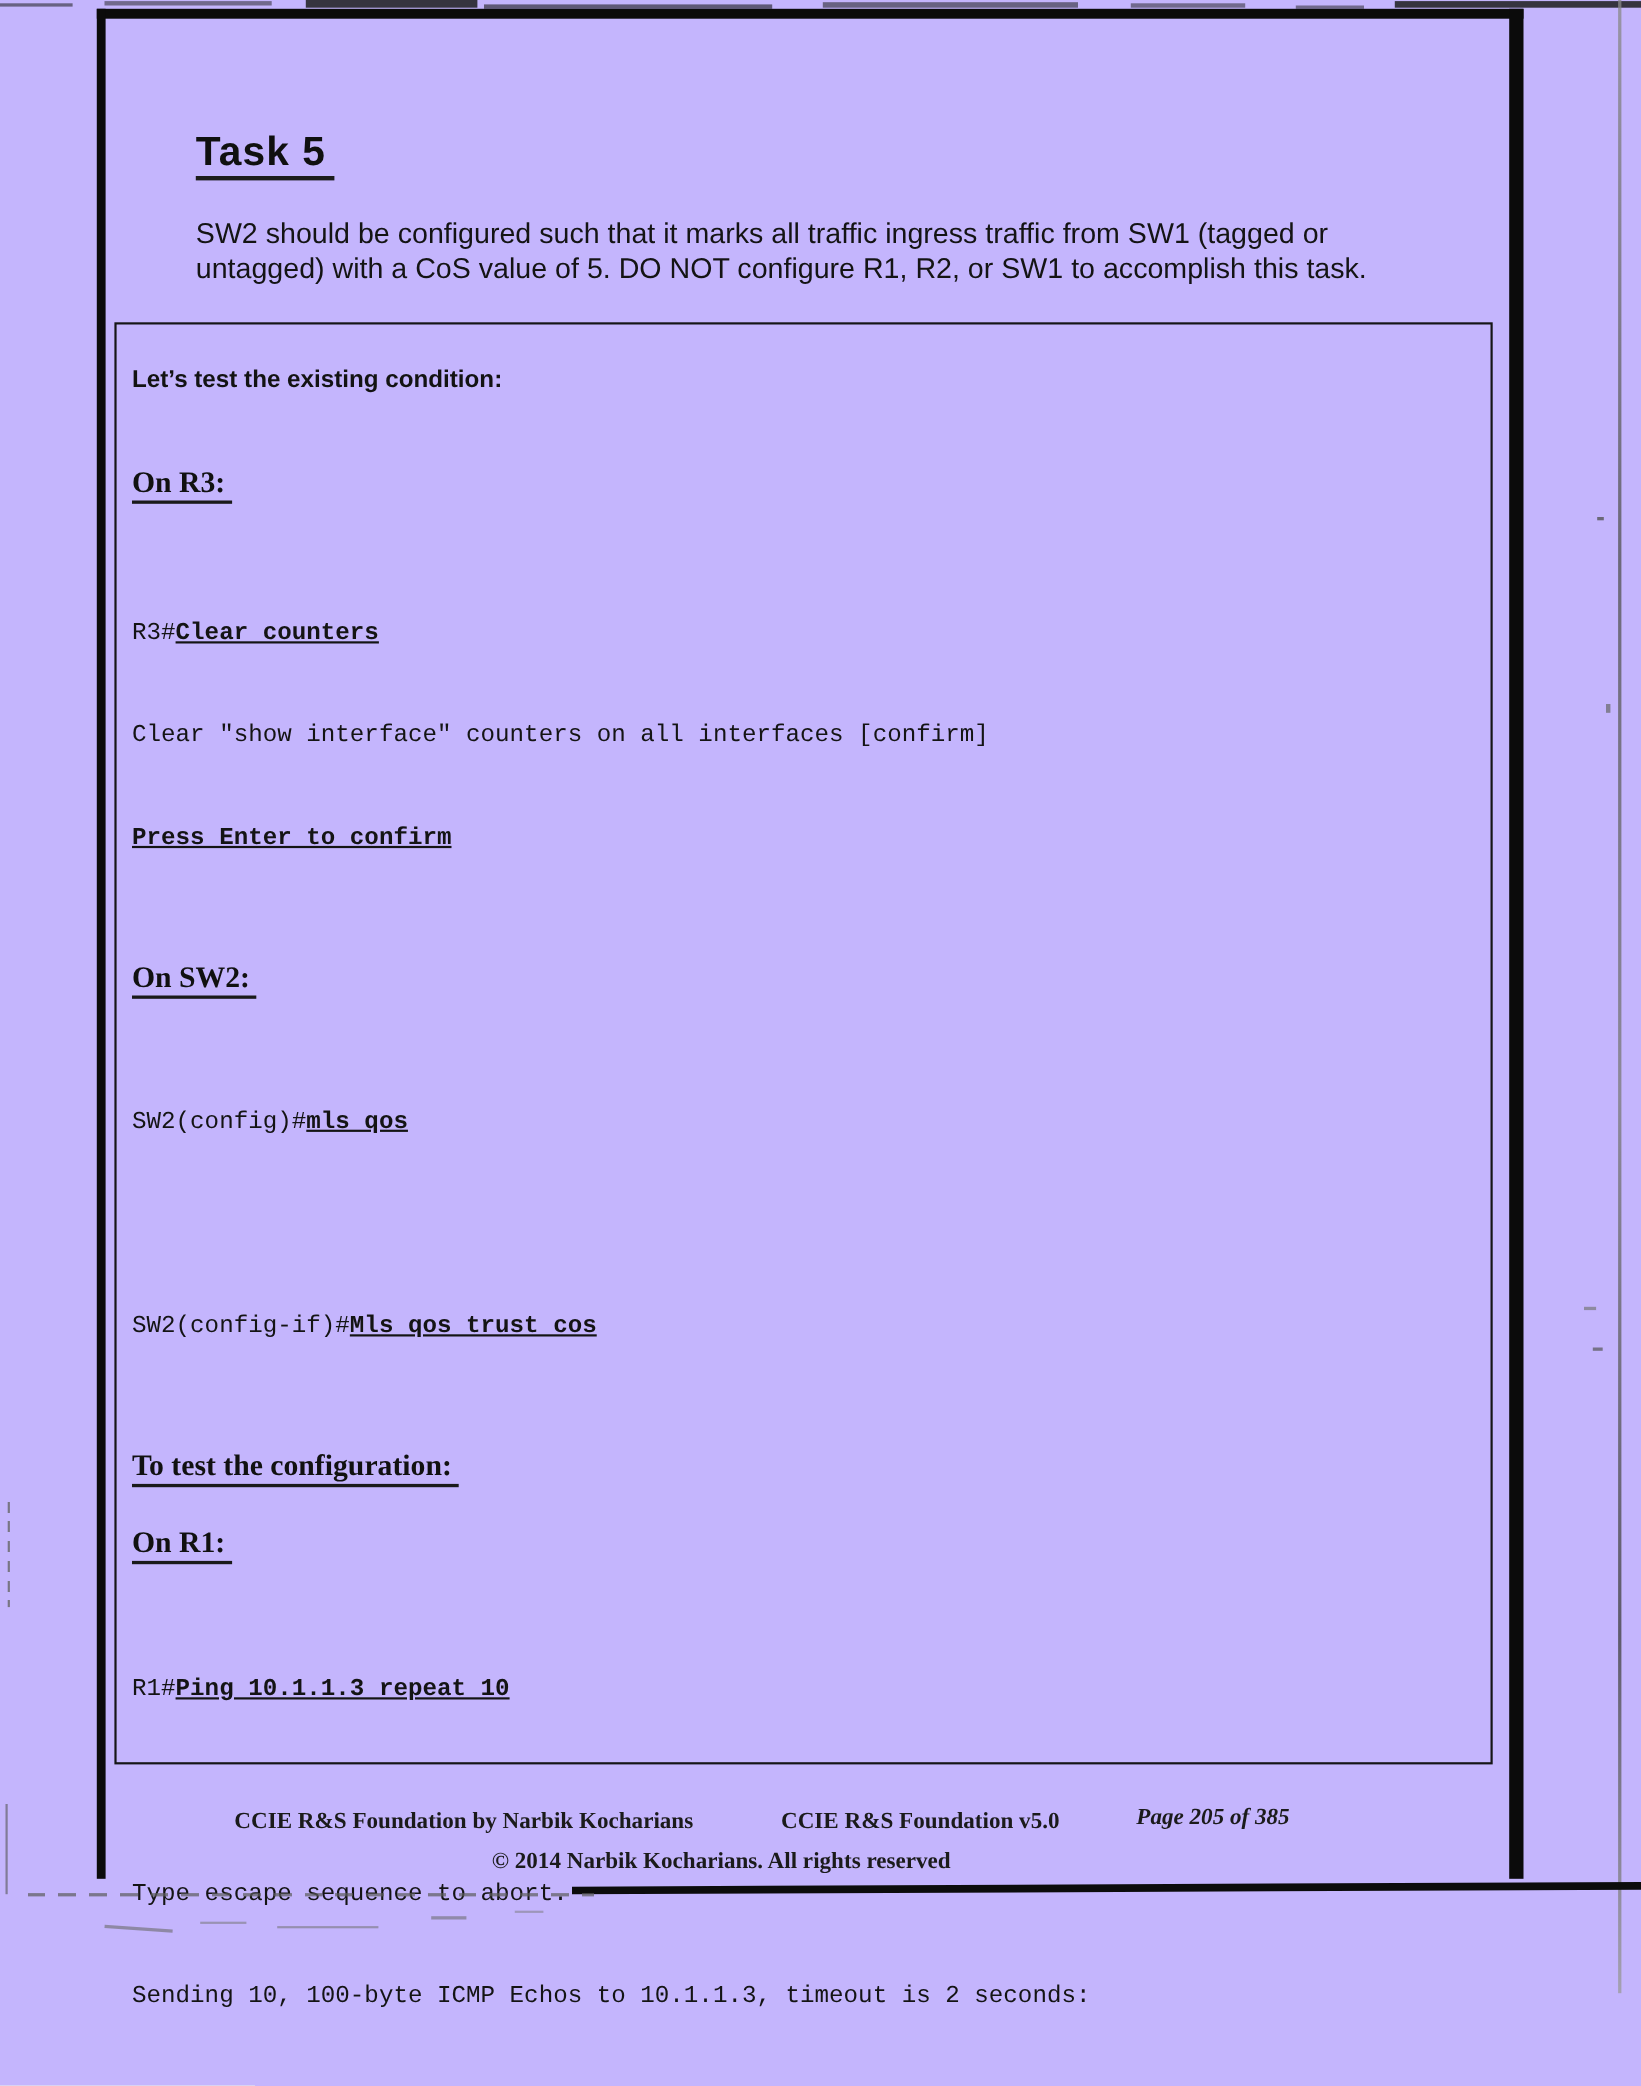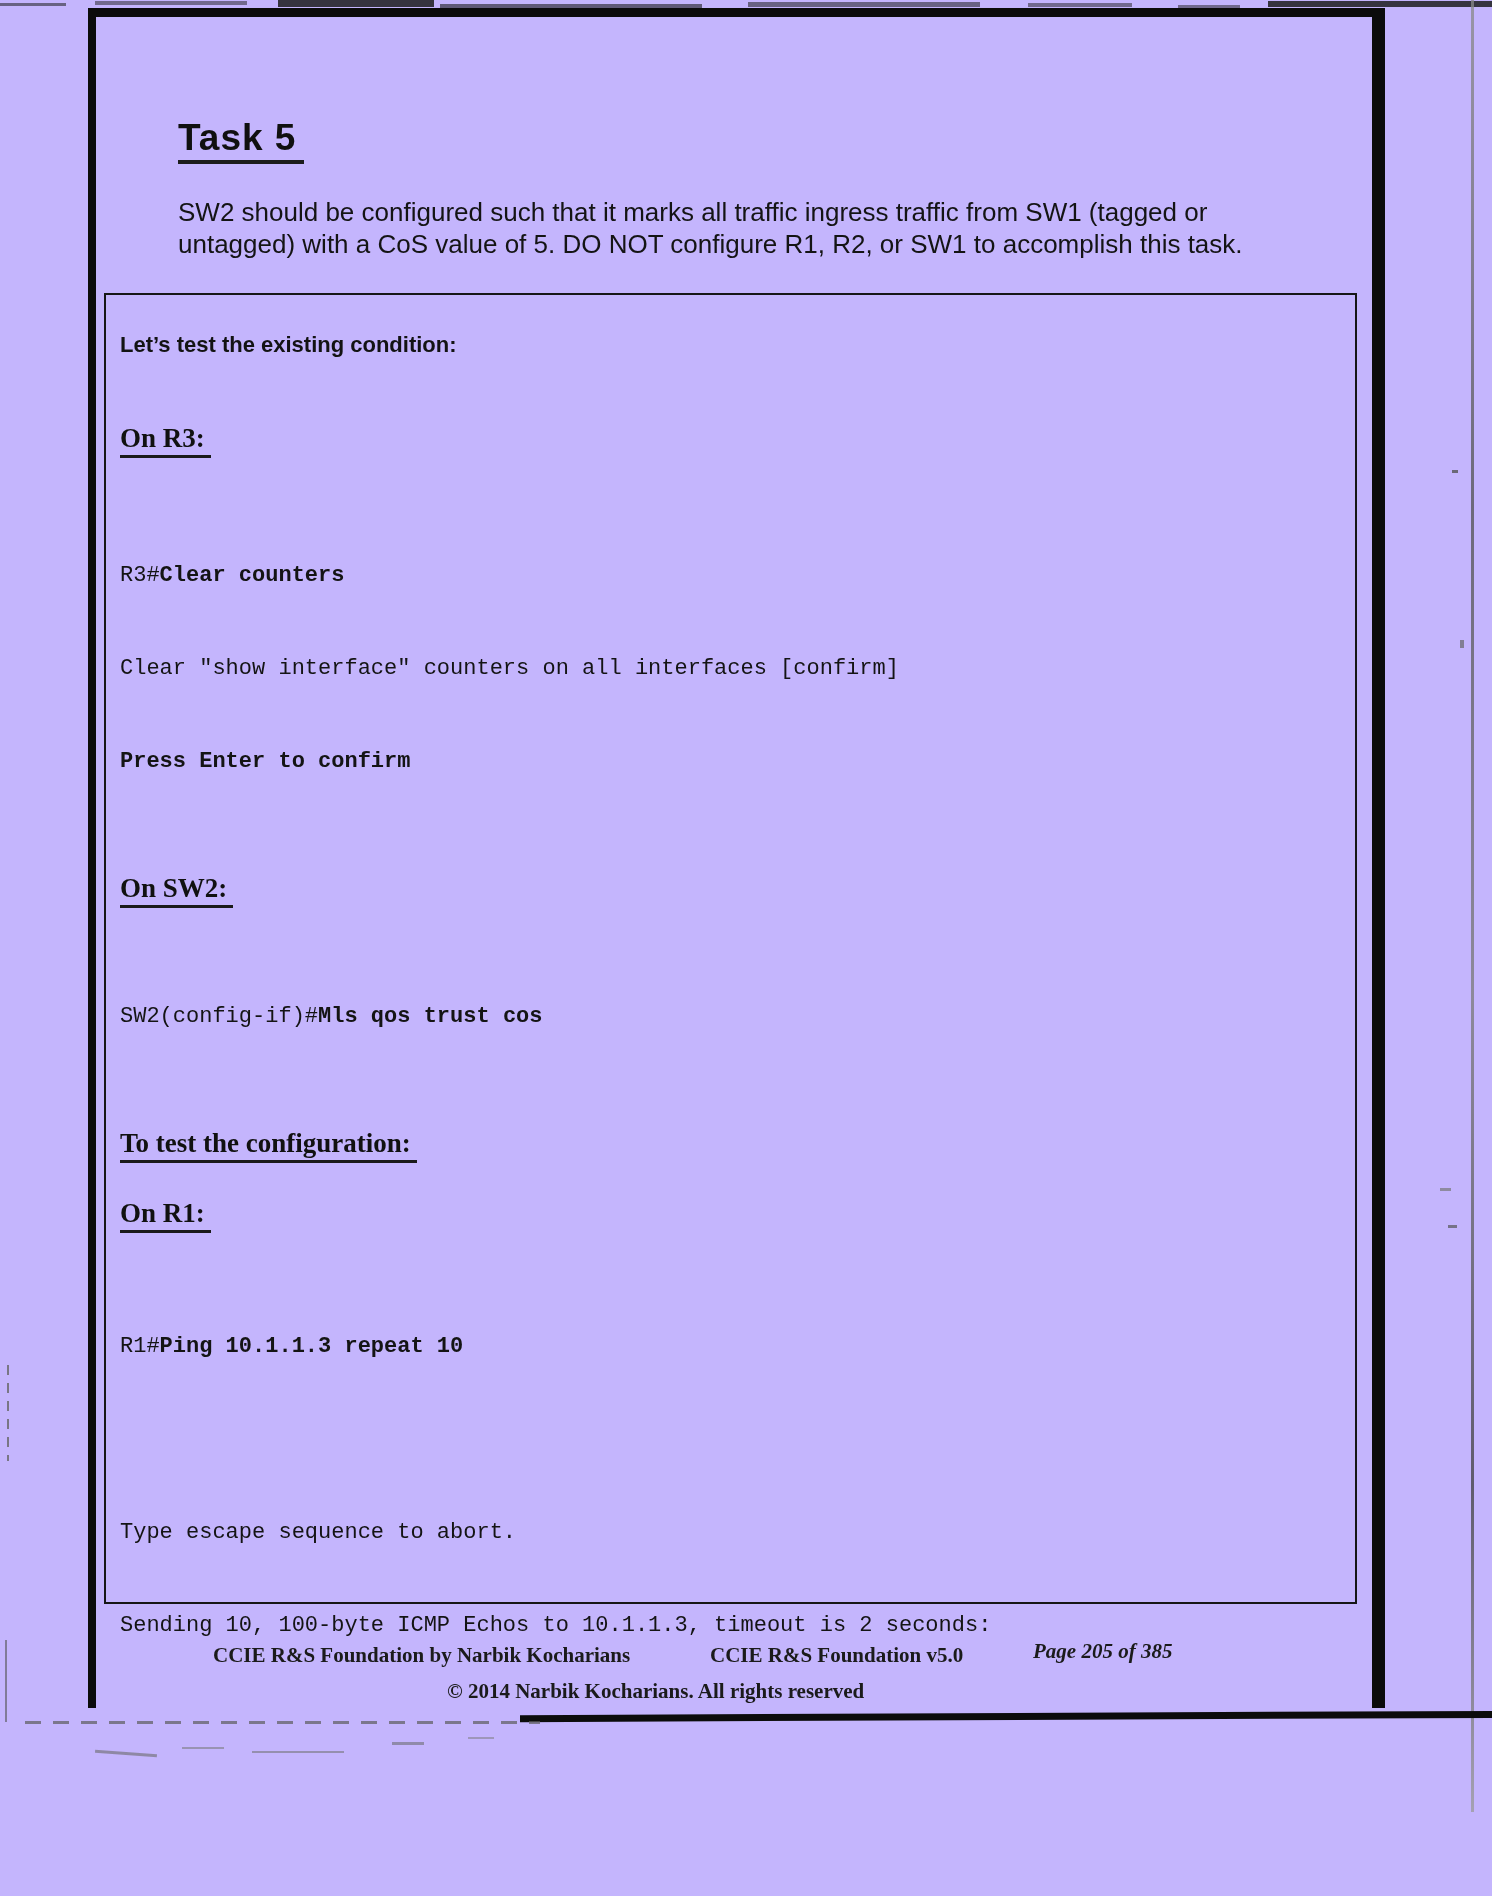--- a/index.html
+++ b/index.html
@@ -17,21 +17,21 @@
 
   
   .panel{position:absolute;left:104px;top:293px;width:1253px;height:1311px;box-sizing:border-box;
          border:2px solid #161616;padding:36px 20px 0 14px;overflow:visible;}
   .intro{font-weight:bold;font-size:22px;line-height:28px;color:#131313;}
   .shead{font-family:"Liberation Serif",serif;font-weight:bold;font-size:27px;line-height:30px;
          display:table;border-bottom:3px solid #1a1a1a;padding:0 6px 2px 0;color:#111;}
   .console{font-family:"Liberation Mono",monospace;font-size:22px;line-height:31px;
            white-space:pre;color:#141414;}
   .cline{height:31px;}
-  .b{font-weight:bold;}
+  .b{font-weight:bold;text-decoration:underline;}
   .mt31{margin-top:31px}.mt34{margin-top:34px}.mt35{margin-top:35px}.mt36{margin-top:36px}.mt40{margin-top:40px}.mt44{margin-top:64px}
 
   
   .foot{position:absolute;font-family:"Liberation Serif",serif;font-weight:bold;font-size:21px;color:#1b1b1b;}
   .f1l{left:213px;top:1643px;}
   .f1c{left:710px;top:1643px;text-align:center;}
   .f1r{left:1033px;top:1639px;font-style:italic;}
   .f2{left:447px;top:1679px;}
 
   
@@ -90,20 +90,23 @@
     <div class="shead mt44">On R3:</div>
 
     <div class="console mt40">
       <div class="cline"><span>R3#</span><span class="b">Clear counters</span></div>
       <div class="cline">Clear "show interface" counters on all interfaces [confirm]</div>
       <div class="cline b">Press Enter to confirm</div>
     </div>
 
     <div class="shead mt34">On SW2:</div>
 
+    <div class="console mt34">
+      <div class="cline"><span>SW2(config)#</span><span class="b">mls qos</span></div>
+    </div>
 
     <div class="console mt31">
       <div class="cline"><span>SW2(config-if)#</span><span class="b">Mls qos trust cos</span></div>
     </div>
 
     <div class="shead mt34">To test the configuration:</div>
 
     <div class="shead mt35">On R1:</div>
 
     <div class="console mt36">

